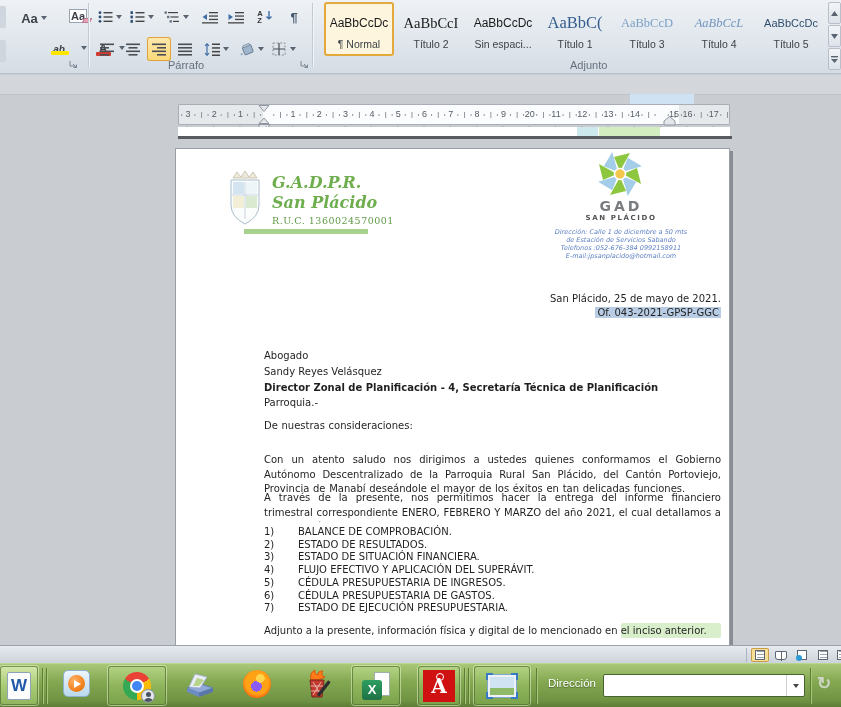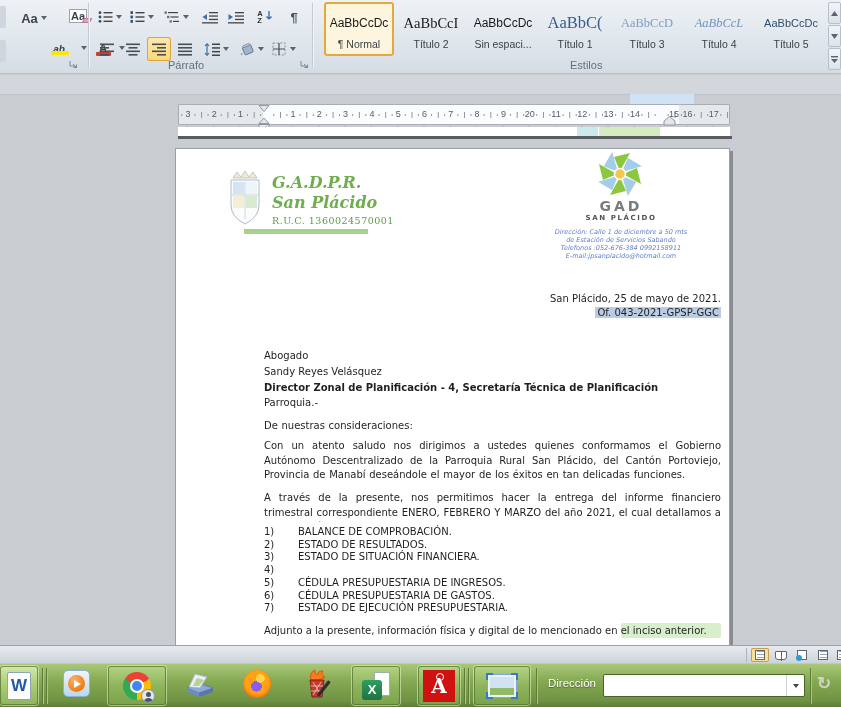--- a/index.html
+++ b/index.html
@@ -353,21 +353,21 @@
         </div>
         <div class="style-card">
           <div class="prev" style="font-family: &quot;Liberation Serif&quot;, serif; font-size: 12.5px; color: rgb(111, 148, 189); font-style: italic;">AaBbCcL</div>
           <div class="sname">Título 4</div>
         </div>
         <div class="style-card">
           <div class="prev" style="font-family: &quot;Liberation Sans&quot;, sans-serif; font-size: 11px; color: rgb(47, 77, 110);">AaBbCcDc</div>
           <div class="sname">Título 5</div>
         </div>
       </div>
-    <div class="rgroup-label" style="left:570px">Estilos</div>
+    <div class="rgroup-label" style="left:570px">Adjunto</div>
     <div class="gal-scroll">
       <div class="gal-btn">
           <svg width="7" height="5">
             <path d="M3.5 0 L7 5 H0 Z" fill="#5a6471"></path>
           </svg>
         </div>
       <div class="gal-btn">
           <svg width="7" height="5">
             <path d="M0 0 H7 L3.5 5 Z" fill="#5a6471"></path>
           </svg>
@@ -494,38 +494,39 @@
 
       <div class="abs col recip" id="recip-block" style="top:199px">
           <div>Abogado</div>
           <div>Sandy Reyes Velásquez</div>
           <div class="b">Director Zonal de Planificación - 4, Secretaría Técnica de Planificación</div>
           <div>Parroquia.-</div>
         </div>
 
       <div class="abs col bodytxt" style="top:270px">De nuestras consideraciones:</div>
 
-      <div class="abs col bodytxt just" style="top:290px;height:46px">Con un atento saludo nos dirigimos a ustedes quienes conformamos el Gobierno Autónomo Descentralizado de la Parroquia Rural San Plácido, del Cantón Portoviejo, Provincia de Manabí deseándole el mayor de los éxitos en tan delicadas funciones.</div>
+      <div class="abs col bodytxt just" style="top:304px;height:46px">Con un atento saludo nos dirigimos a ustedes quienes conformamos el Gobierno Autónomo Descentralizado de la Parroquia Rural San Plácido, del Cantón Portoviejo, Provincia de Manabí deseándole el mayor de los éxitos en tan delicadas funciones.</div>
       <div class="abs col bodytxt just" style="top:342px;height:31px">A través de la presente, nos permitimos hacer la entrega del informe financiero trimestral correspondiente ENERO, FEBRERO Y MARZO del año 2021, el cual detallamos a continuación:</div>
 
       <div class="abs col" id="list-block" style="top:377px">
           <div class="listrow">
             <span class="n">1)</span>
             <span>BALANCE DE COMPROBACIÓN.</span>
           </div>
           <div class="listrow">
             <span class="n">2)</span>
             <span>ESTADO DE RESULTADOS.</span>
           </div>
           <div class="listrow">
             <span class="n">3)</span>
             <span>ESTADO DE SITUACIÓN FINANCIERA.</span>
           </div>
           <div class="listrow">
             <span class="n">4)</span>
+            <span>FLUJO EFECTIVO Y APLICACIÓN DEL SUPERÁVIT.</span>
           </div>
           <div class="listrow">
             <span class="n">5)</span>
             <span>CÉDULA PRESUPUESTARIA DE INGRESOS.</span>
           </div>
           <div class="listrow">
             <span class="n">6)</span>
             <span>CÉDULA PRESUPUESTARIA DE GASTOS.</span>
           </div>
           <div class="listrow">

